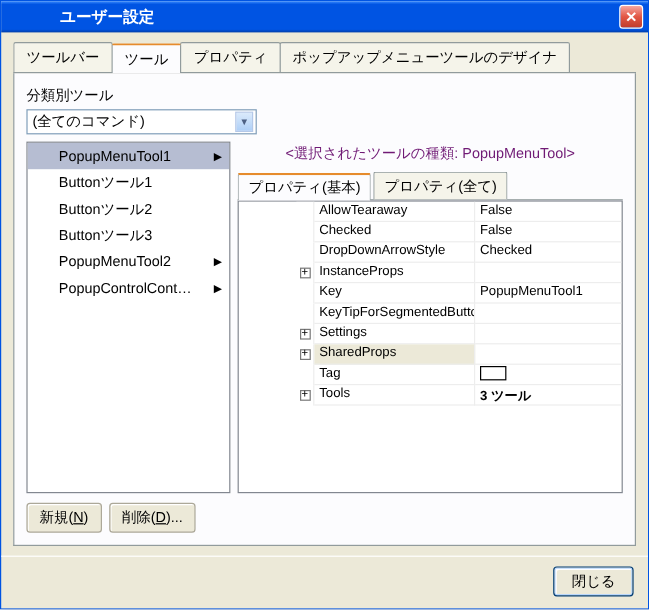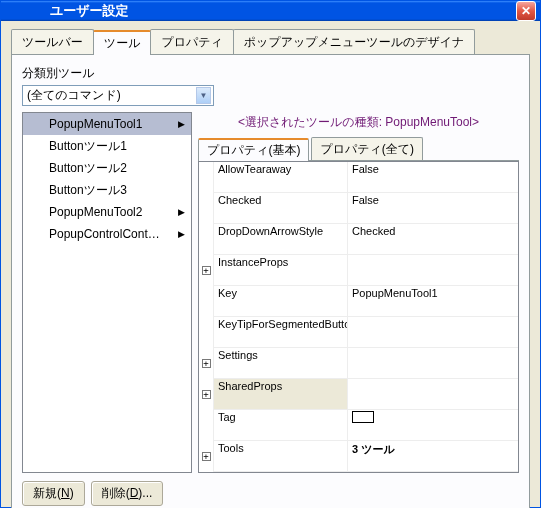--- a/index.html
+++ b/index.html
@@ -21,21 +21,21 @@
 .tool-list { width: 170px; border: 1px solid #828790; background: #fff; overflow: hidden; }
 .tool-item { height: 22px; display: flex; align-items: center; padding: 0 6px 0 26px; position: relative; cursor: pointer; }
 .tool-item.selected { background: #B6BDD2; }
 .tool-item .arrow { margin-left: auto; font-size: 9px; }
 .right-panel { flex: 1; display: flex; flex-direction: column; min-width: 0; }
 .type-hint { color: #701a75; text-align: center; padding: 2px 0 6px; font-size: 12px; }
 .inner-tabstrip { display: flex; border-bottom: 1px solid #919B9C; }
 .inner-tab { padding: 3px 8px 2px; border: 1px solid #919B9C; border-bottom: none; background: #F5F4EA; margin-right: 2px; border-radius: 2px 2px 0 0; cursor: pointer; }
 .inner-tab.active { background: #FCFCFE; border-top: 2px solid #E68B2C; padding-top: 2px; position: relative; top: 1px; text-align: center; }
 .prop-grid { flex: 1; border: 1px solid #828790; background: #fff; overflow: hidden; }
-.prop-row { display: flex; height: 31px; font-size: 11px; }
+.prop-row { display: flex; height: 17px; font-size: 11px; margin-left: 48px; }
 .prop-expander { width: 15px; border-right: 1px solid #EDEDED; background: #fff; display: flex; align-items: center; justify-content: center; }
 .prop-expander.has { cursor: pointer; }
 .expand-box { width: 9px; height: 9px; border: 1px solid #787878; background: #fff; font-size: 9px; line-height: 7px; text-align: center; font-family: monospace; }
 .prop-name { width: 134px; padding: 1px 4px; border-right: 1px solid #EDEDED; border-bottom: 1px solid #EDEDED; overflow: hidden; white-space: nowrap; }
 .prop-value { flex: 1; padding: 1px 4px; border-bottom: 1px solid #EDEDED; overflow: hidden; white-space: nowrap; }
 .prop-value.bold { font-weight: bold; }
 .prop-row.selected .prop-name { background: #ECE9D8; }
 .empty-box { width: 22px; height: 12px; border: 1px solid #000; display: inline-block; }
 .button-row { margin-top: 8px; display: flex; gap: 6px; }
 .btn { padding: 3px 10px; border: 1px solid #ACA899; background: #ECE9D8; border-radius: 3px; cursor: pointer; min-width: 62px; text-align: center; box-shadow: inset 1px 1px 0 #fff; }

